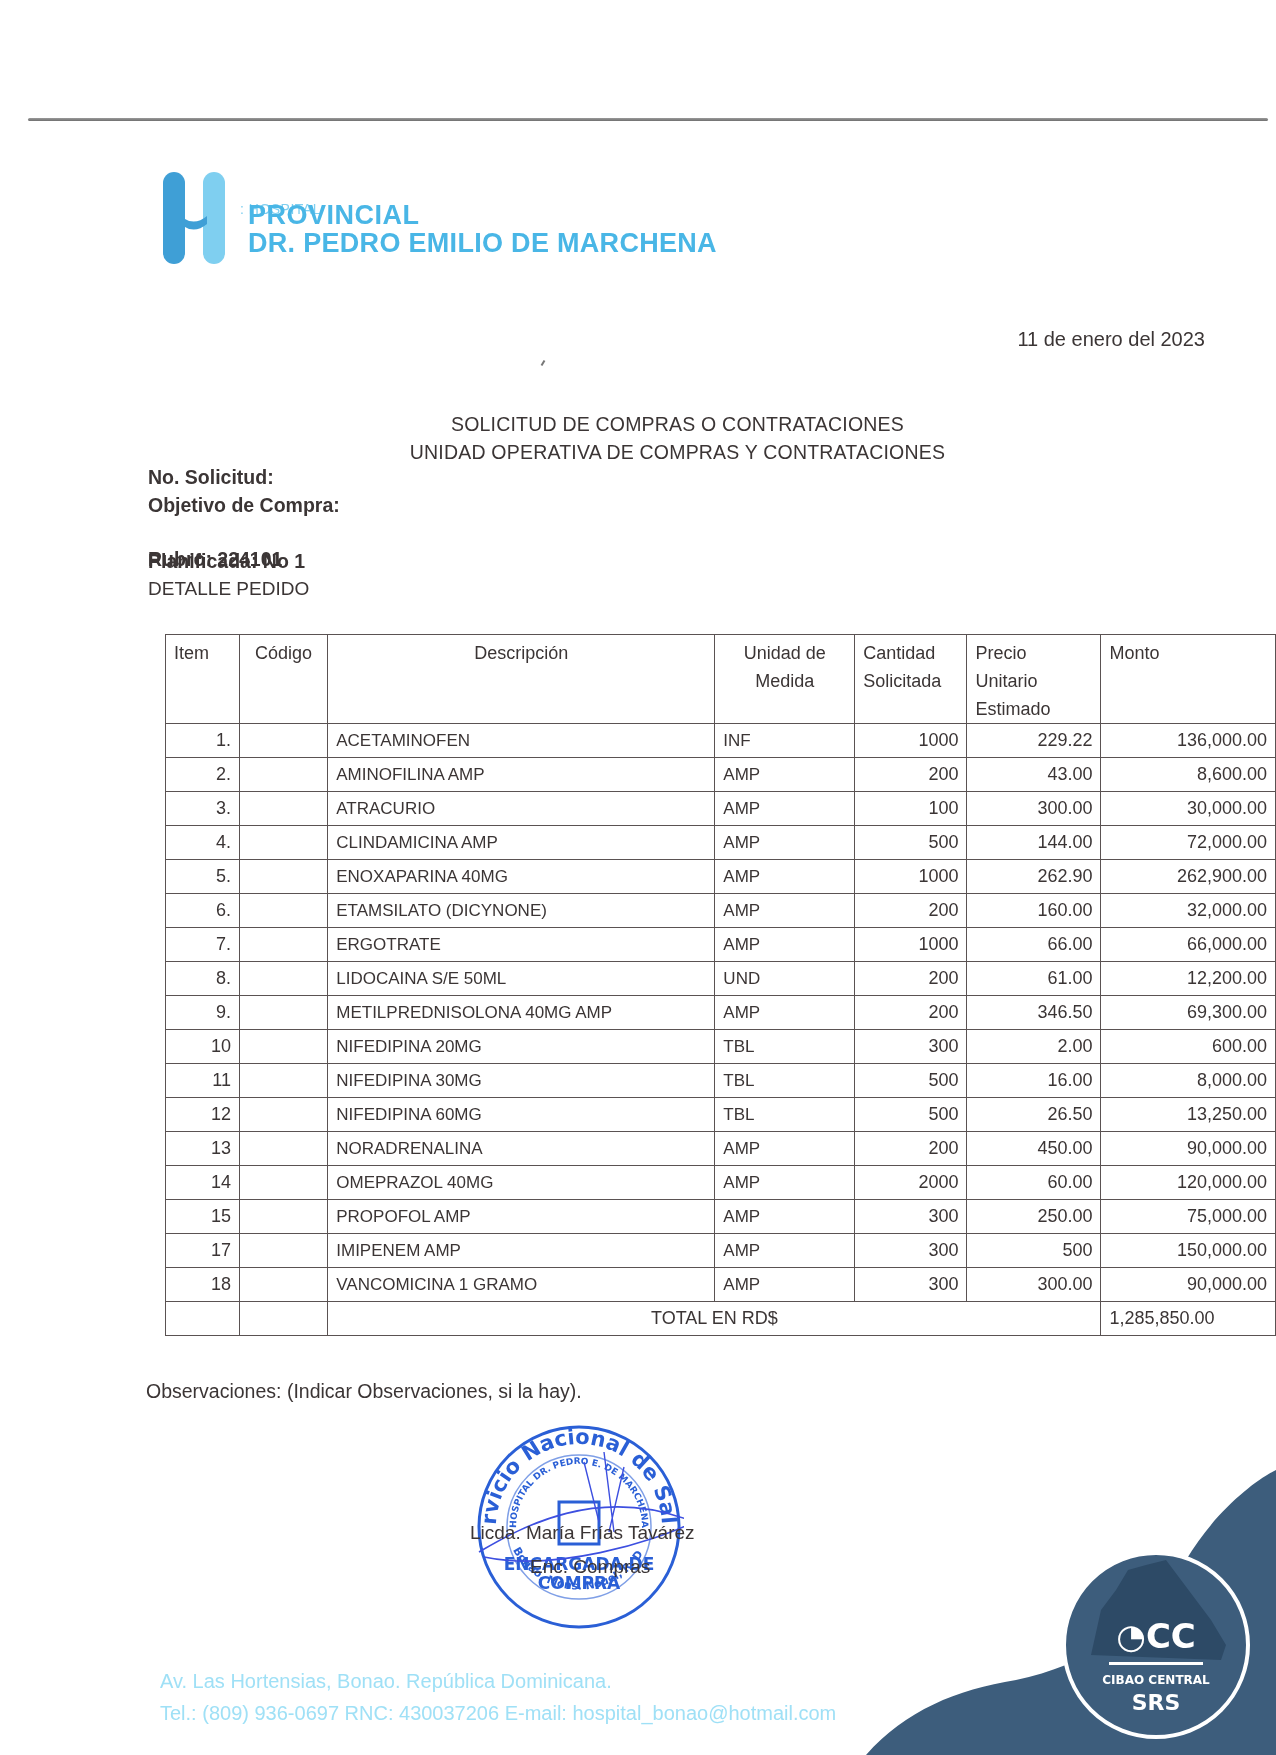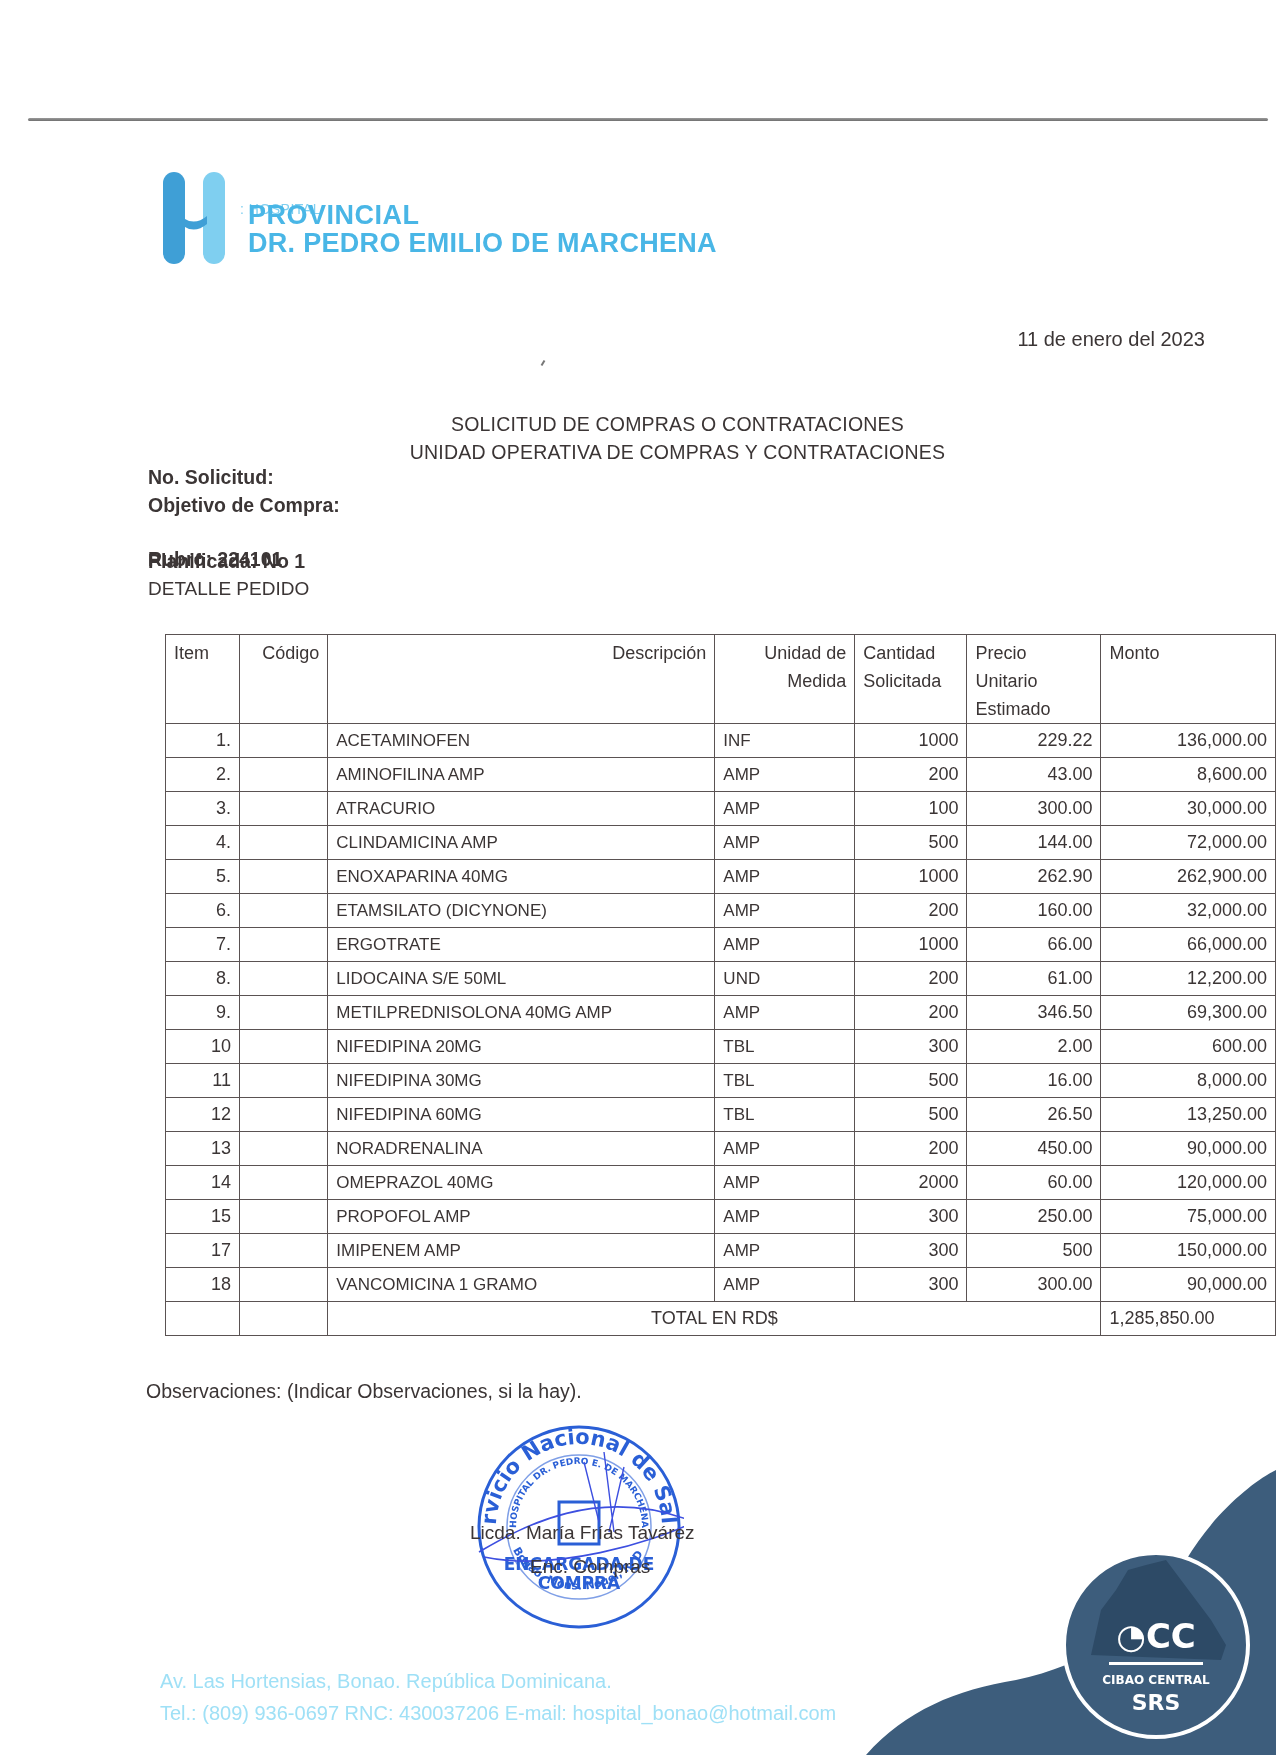--- a/index.html
+++ b/index.html
@@ -22,21 +22,21 @@
   .title1 { top:413px; }
   .title2 { top:441px; }
 
   .meta { left:148px; font-size:19.5px; font-weight:bold; color:#3b3535; }
   .meta.m1 { top:466px; } .meta.m2 { top:494px; } .meta.m3 { top:548px;text-align:right; } .meta.m4 { top:550px; }
   .detalle { left:148px; top:578px; font-size:19px; color:#3b3535; }
 
   
   table.req { position:absolute; left:165px; top:634px; border-collapse:collapse; table-layout:fixed; font-size:18px; color:#3b3535; }
   table.req td, table.req th { border:1.6px solid #5a5252; padding:0 8px; font-weight:normal; vertical-align:top; }
-  table.req th { text-align:right; line-height:28px; padding-top:4px; height:79px; }
+  table.req th { text-align:center; line-height:28px; padding-top:4px; height:79px; }
   table.req td { height:33px; line-height:33px; }
   .c-item { width:58px; text-align:right; }
   .c-cod { width:72px; }
   .c-desc { width:379px; }
   .c-um { width:126px; }
   .c-cant { width:96px; text-align:right; }
   .c-prec { width:119px; text-align:right; }
   .c-monto { width:160px; text-align:right; }
   table.req th.c-item { text-align:left; }
   table.req th.c-cant, table.req th.c-prec, table.req th.c-monto { text-align:left; }

